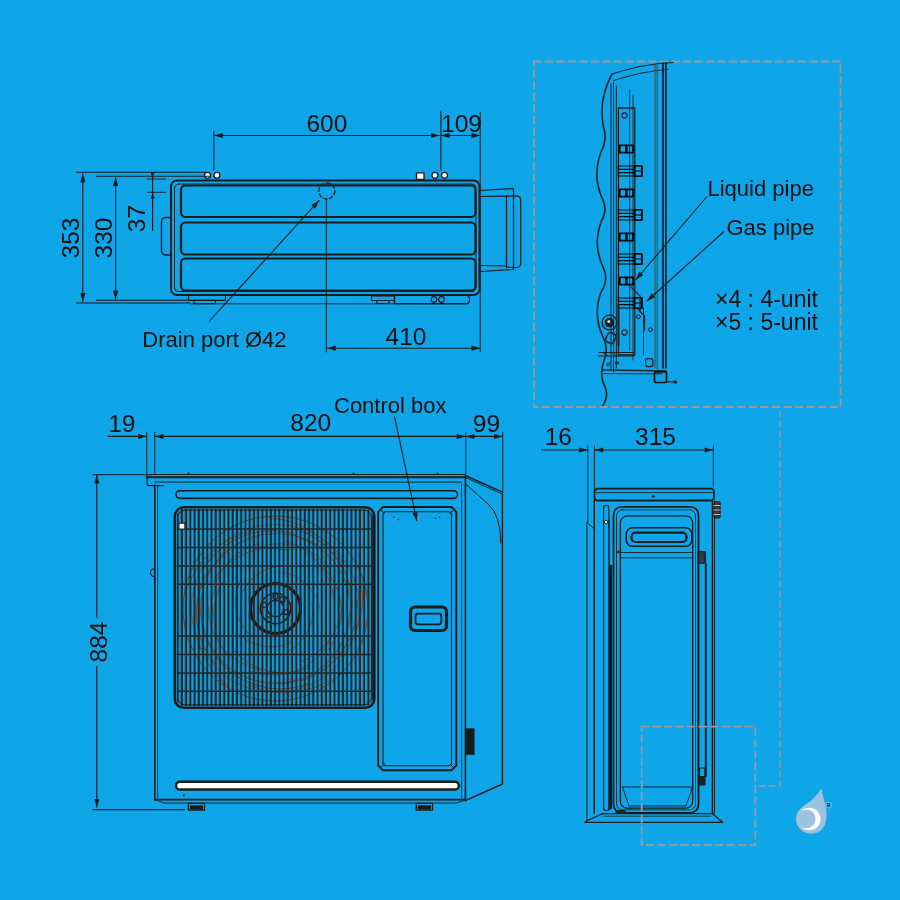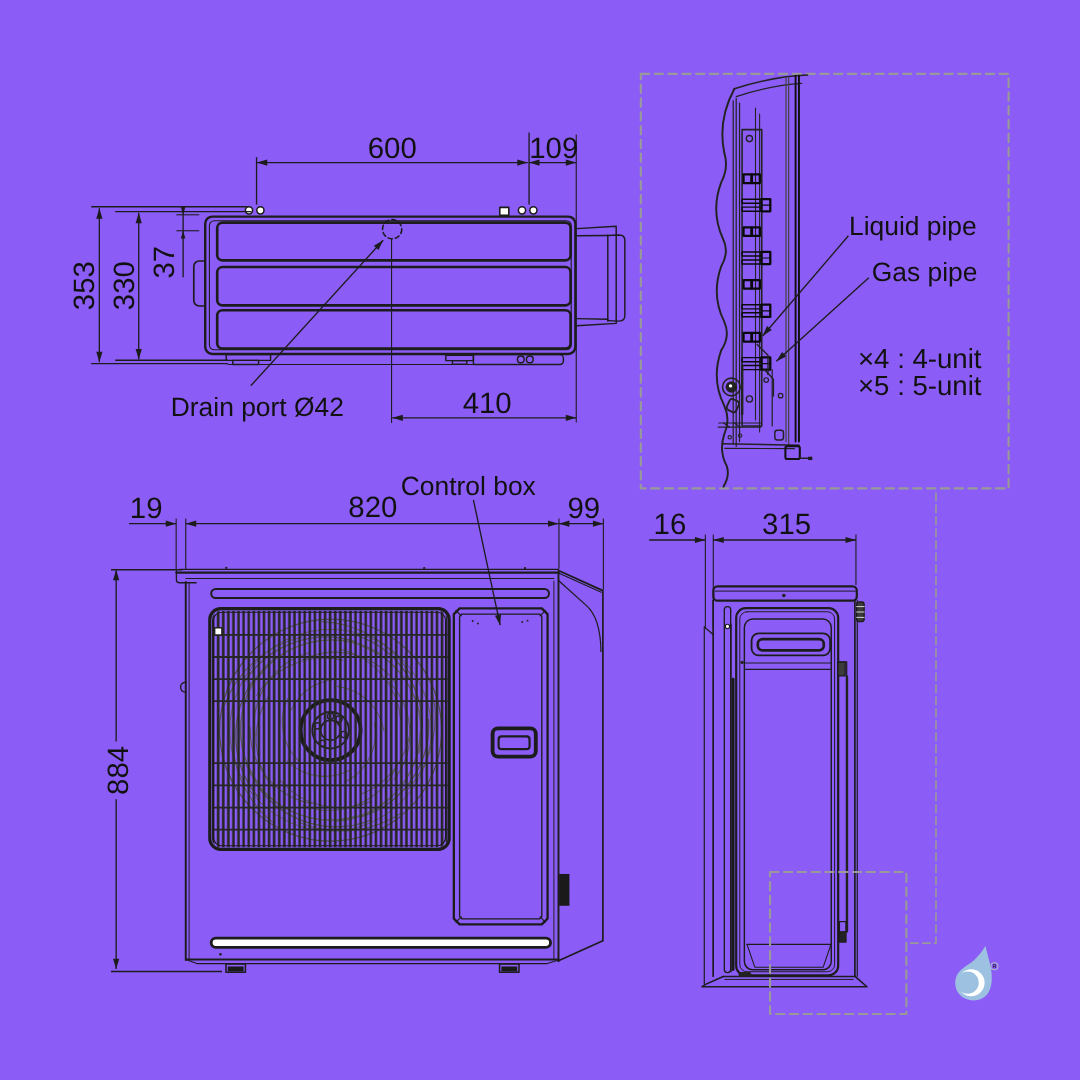--- a/index.html
+++ b/index.html
@@ -1,16 +1,16 @@
 <!DOCTYPE html>
 <html><head>
 <meta charset="utf-8">
 <style>
   html,body{margin:0;padding:0;background:#fff;}
-  #page{width:900px;height:900px;position:relative;background:#8b5cf6;overflow:hidden;}
+  #page{width:900px;height:900px;position:relative;background:#0ea5e9;overflow:hidden;}
   svg{display:block;}
   text{font-family:"Liberation Sans",sans-serif;fill:#111;stroke:none;}
 </style>
 </head>
 <body>
 <div id="page">
 <svg width="900" height="900" viewBox="0 0 900 900">
 <defs>
   <marker id="m" viewBox="0 0 10 6" refX="9.3" refY="3" markerWidth="10" markerHeight="6" orient="auto-start-reverse" markerUnits="userSpaceOnUse">
     <path d="M0.6,0.4 L9.3,3 L0.6,5.6 Z" fill="#1c1c1c" stroke="none"></path>

